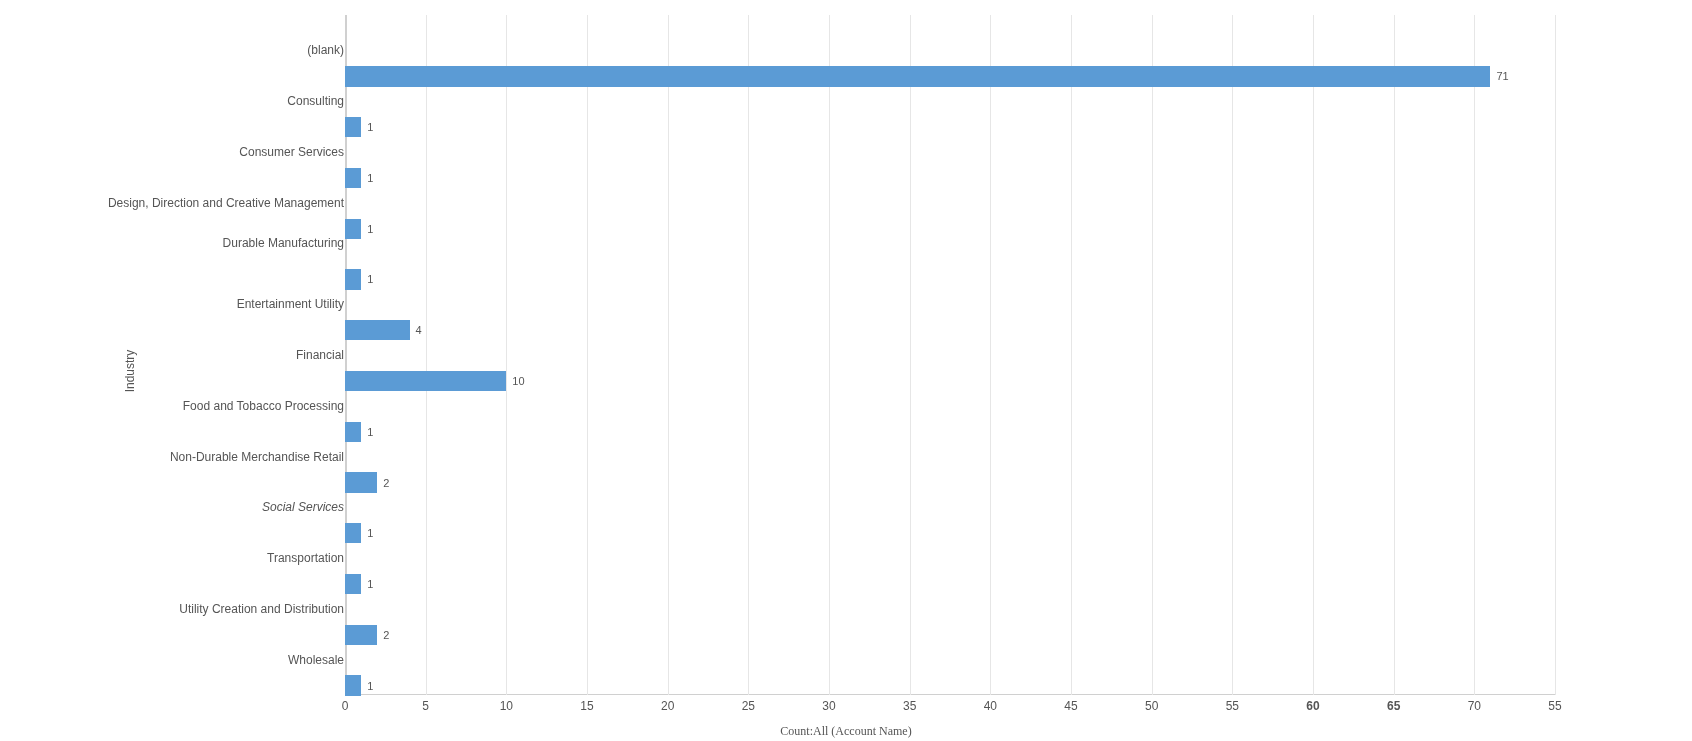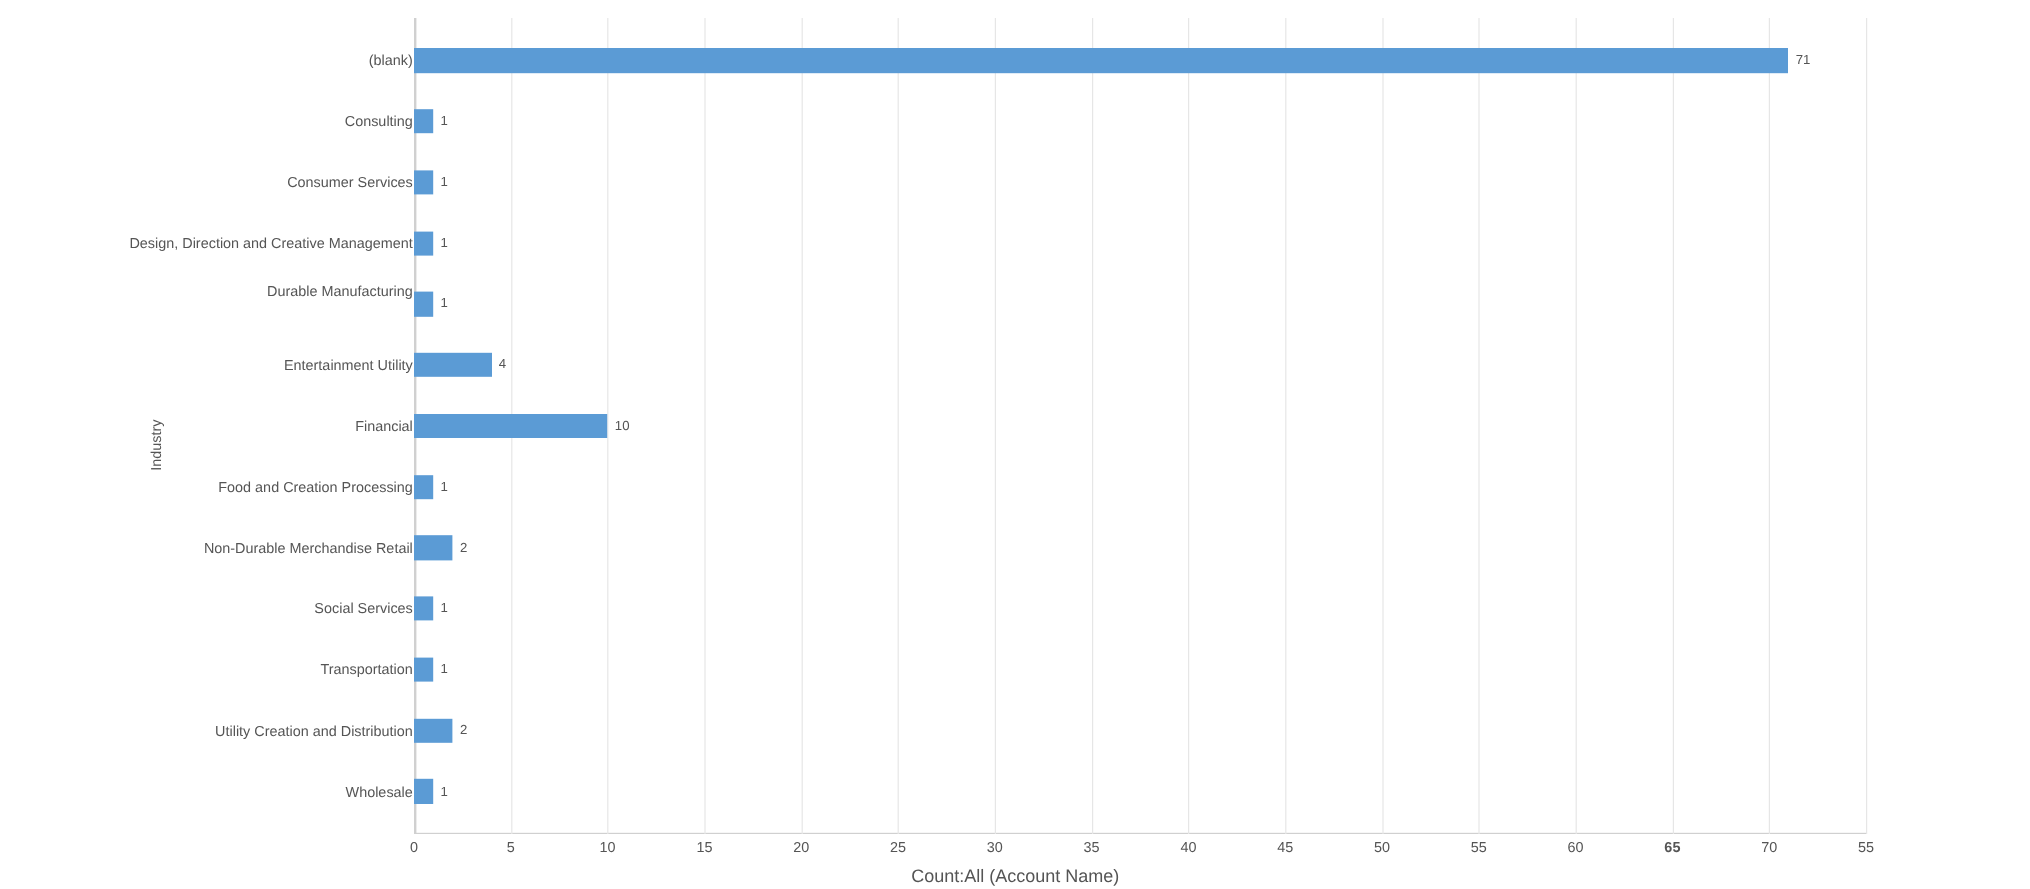--- a/index.html
+++ b/index.html
@@ -25,23 +25,24 @@
     transform: translate(-50%, -50%) rotate(-90deg);
     font-size: 12px;
     color: #555;
     white-space: nowrap;
   }
   .x-axis-title {
     position: absolute;
     bottom: 2px;
     left: 50%;
     transform: translateX(-50%);
-    font-size: 15px;
-    color: #555;
-    white-space: nowrap;
+    font-size: 12px;
+    color: #555;
+    white-space: nowrap;
+    font-family: Liberation Serif, serif;
   }
   .plot-area {
     position: absolute;
     left: 345px;
     top: 15px;
     width: 1210px;
     height: 680px;
   }
   .gridline {
     position: absolute;
@@ -86,20 +87,21 @@
   .bar-row {
     position: absolute;
     left: 0;
     right: 0;
   }
   .bar {
     position: absolute;
     height: 100%;
     left: 0;
     background: #5b9bd5;
+    margin-top: 26px;
   }
   .bar-value {
     position: absolute;
     left: 100%;
     top: 50%;
     transform: translateY(-50%);
     margin-left: 6px;
     font-size: 11px;
     color: #555;
     white-space: nowrap;
@@ -133,21 +135,21 @@
       <div class="x-tick-label" style="left: 564.667px; margin-top: 44px;">35</div>
       <div class="gridline" style="left: 645.333px;"></div>
       <div class="x-tick-label" style="left: 645.333px;">40</div>
       <div class="gridline" style="left: 726px;"></div>
       <div class="x-tick-label" style="left: 726px;">45</div>
       <div class="gridline" style="left: 806.667px;"></div>
       <div class="x-tick-label" style="left: 806.667px;">50</div>
       <div class="gridline" style="left: 887.333px;"></div>
       <div class="x-tick-label" style="left: 887.333px;">55</div>
       <div class="gridline" style="left: 968px;"></div>
-      <div class="x-tick-label" style="left: 968px;">60</div>
+      <div class="x-tick-label" style="left: 968px; font-weight: bold;">60</div>
       <div class="gridline" style="left: 1048.67px;"></div>
       <div class="x-tick-label" style="left: 1048.67px; font-weight: bold;">65</div>
       <div class="gridline" style="left: 1129.33px;"></div>
       <div class="x-tick-label" style="left: 1129.33px; margin-top: 46px;">70</div>
       <div class="gridline" style="left: 1210px;"></div>
       <div class="x-tick-label" style="left: 1210px;">55</div>
       <div class="y-tick-label" style="top: 35.3846px;">(blank)</div>
       <div class="bar-row" style="top: 25.2308px; height: 20.3077px;">
         <div class="bar" style="width: 1145.47px; background: rgb(91, 155, 213);">
           <div class="bar-value">71</div>
@@ -182,33 +184,33 @@
         <div class="bar" style="width: 64.5333px; background: rgb(91, 155, 213);">
           <div class="bar-value">4</div>
         </div>
       </div>
       <div class="y-tick-label" style="top: 340px;">Financial</div>
       <div class="bar-row" style="top: 329.846px; height: 20.3077px;">
         <div class="bar" style="width: 161.333px; background: rgb(91, 155, 213);">
           <div class="bar-value">10</div>
         </div>
       </div>
-      <div class="y-tick-label" style="top: 390.769px;">Food and Creation Processing</div>
+      <div class="y-tick-label" style="top: 390.769px;">Food and Tobacco Processing</div>
       <div class="bar-row" style="top: 380.615px; height: 20.3077px;">
         <div class="bar" style="width: 16.1333px; background: rgb(91, 155, 213);">
           <div class="bar-value">1</div>
         </div>
       </div>
       <div class="y-tick-label" style="top: 441.538px;">Non-Durable Merchandise Retail</div>
       <div class="bar-row" style="top: 431.385px; height: 20.3077px;">
         <div class="bar" style="width: 32.2667px; background: rgb(91, 155, 213);">
           <div class="bar-value">2</div>
         </div>
       </div>
-      <div class="y-tick-label" style="top: 492.308px;">Social Services</div>
+      <div class="y-tick-label" style="top: 492.308px; font-style: italic;">Social Services</div>
       <div class="bar-row" style="top: 482.154px; height: 20.3077px;">
         <div class="bar" style="width: 16.1333px; background: rgb(91, 155, 213);">
           <div class="bar-value">1</div>
         </div>
       </div>
       <div class="y-tick-label" style="top: 543.077px;">Transportation</div>
       <div class="bar-row" style="top: 532.923px; height: 20.3077px;">
         <div class="bar" style="width: 16.1333px; background: rgb(91, 155, 213);">
           <div class="bar-value">1</div>
         </div>

